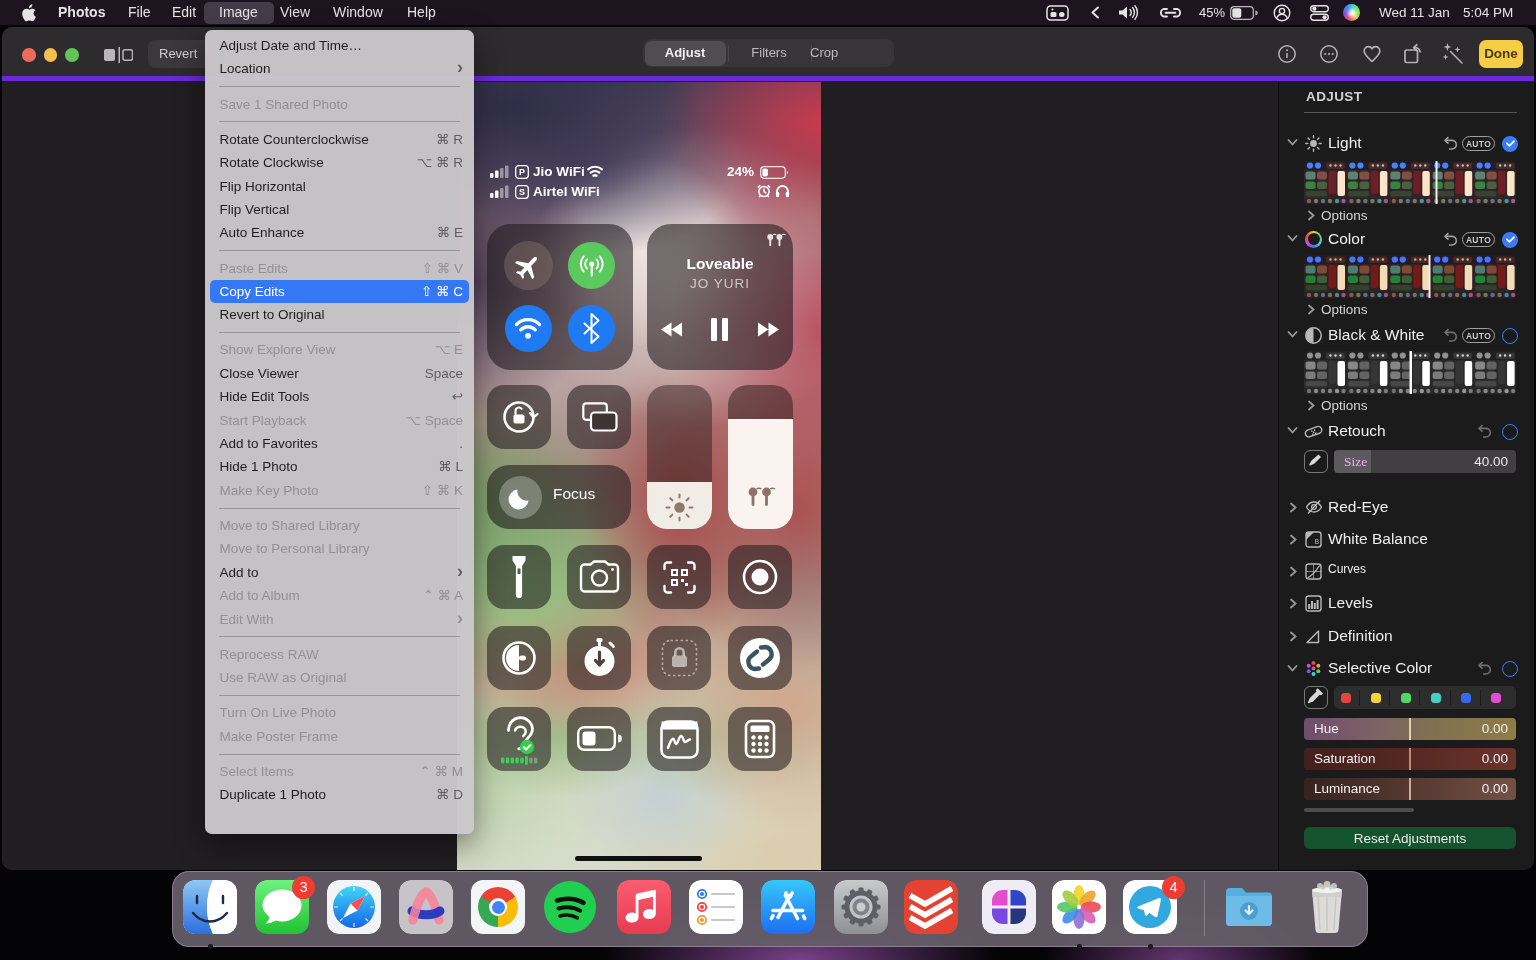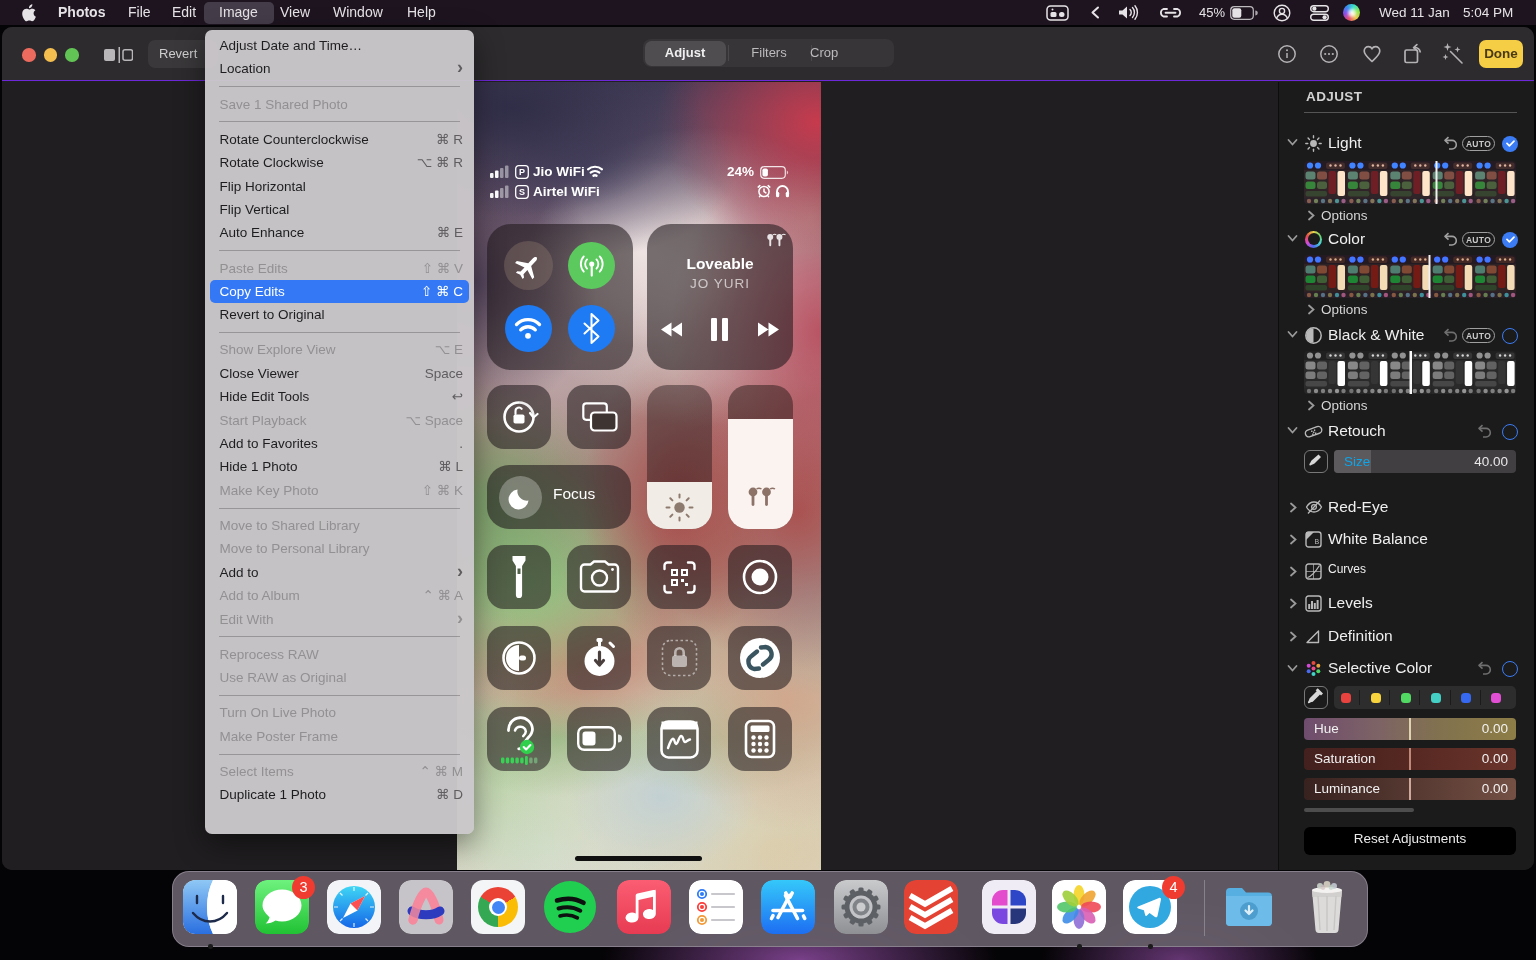--- a/index.html
+++ b/index.html
@@ -11,21 +11,21 @@
 #desk-glow1 { left:600px; top:890px; width:400px; height:70px; background:radial-gradient(ellipse at 50% 100%, rgba(150,80,170,.8), rgba(0,0,0,0) 70%); }
 #desk-glow2 { left:1040px; top:895px; width:280px; height:65px; background:radial-gradient(ellipse at 50% 100%, rgba(140,75,160,.7), rgba(0,0,0,0) 70%); }
 
 
 #menubar { left:0; top:0; width:1536px; height:25px; background:#1d141f; color:#e6e3e6; font-size:14px; }
 #menubar .mi { position:absolute; top:0; height:25px; line-height:25px; }
 #mb-hl { left:204px; top:1.5px; width:70px; height:22px; background:#453c49; border-radius:5px; }
 
 
 #window { left:2px; top:27px; width:1532px; height:843px; background:#211f21; border-radius:10px; overflow:hidden; }
-#titlebar { left:0; top:0; width:1532px; height:54px; background:#2d2b2d; border-bottom:1px solid #6d28d9; }
+#titlebar { left:0; top:0; width:1532px; height:54px; background:#2d2b2d; border-bottom:5px solid #6d28d9; }
 .tl { top:21px; width:13.5px; height:13.5px; border-radius:50%; }
 #viewer { left:0; top:55px; width:1276px; height:788px; background:#201e20; }
 #panel { left:1276px; top:55px; width:256px; height:788px; background:#1b1b1b; border-left:1px solid #0d0d0d; }
 
 
 #photo { left:455px; top:55px; width:364px; height:788px; overflow:hidden;
   background:
     radial-gradient(190px 110px at 55px 25px, rgba(46,44,70,.95), rgba(46,44,70,0) 100%),
     radial-gradient(150px 90px at 130px 85px, rgba(68,66,98,.75), rgba(68,66,98,0) 100%),
     radial-gradient(120px 140px at 20px 200px, rgba(74,60,86,.9), rgba(74,60,86,0) 100%),
@@ -530,21 +530,21 @@
           <path d="M2 4.4 h7 a4.3 4.3 0 0 1 0 8.6 h-3"></path>
         </svg>
       <div class="abs" style="left:223px; top:341.5px; width:16px; height:16px; border-radius:50%; border:1.5px solid #3b7cf5;"></div>
       <div class="abs" style="left:25px; top:368px; width:24px; height:23px; border:1px solid #787878; border-radius:6px;">
         <svg width="22" height="21" viewBox="0 0 22 21">
             <path d="M13.5 3.5 L16 6 L9.5 12.5 C9 13 7.5 13.3 6.8 13.8 C6 14.3 5.3 15 4.6 14.3 C3.9 13.6 4.6 12.9 5.1 12.1 C5.6 11.4 6 10 6.5 9.5 z" fill="#d8d8d8"></path>
           </svg>
       </div>
       <div class="abs" style="left:55px; top:368px; width:182px; height:23px; background:#423f42; border-radius:4px; overflow:hidden;">
         <div class="abs" style="left:0; top:0; width:37px; height:23px; background:#5d5a5d;"></div>
-        <span class="abs" style="left:10px; top:0; line-height:23px; font-size:13.5px; color:#0ea5e9;">Size</span>
+        <span class="abs" style="left:10px; top:0; line-height:23px; font-size:13.5px; color:#f0abfc;font-family:Liberation Serif, serif;">Size</span>
         <span class="abs" style="right:8px; top:0; line-height:23px; font-size:13.5px; color:#e8e8e8;">40.00</span>
       </div>
 
       <svg class="abs" style="left:10px; top:420px;" width="9" height="11" viewBox="0 0 9 11" fill="none" stroke="#9a9a9a" stroke-width="1.8" stroke-linecap="round">
           <path d="M2 1.5 l4.5 4 L2 9.5"></path>
         </svg>
       <svg class="abs" style="left:26px; top:417px;" width="18" height="16" viewBox="0 0 18 16" fill="none" stroke="#b9b9b9" stroke-width="1.3">
         <path d="M1.5 8 C3.5 4.5 6 3 9 3 C12 3 14.5 4.5 16.5 8 C14.5 11.5 12 13 9 13 C6 13 3.5 11.5 1.5 8z"></path>
           <circle cx="9" cy="8" r="2.4"></circle>
           <line x1="3" y1="14.5" x2="15" y2="1.5"></line>
@@ -641,21 +641,21 @@
         <span class="abs" style="left:10px; top:0; line-height:22px; font-size:13.5px; color:#f2f2f2;">Saturation</span>
         <span class="abs" style="right:8px; top:0; line-height:22px; font-size:13.5px; color:#f2f2f2;">0.00</span>
         <div class="abs" style="left:105px; top:0; width:2px; height:22px; background:#c08878;"></div>
       </div>
       <div class="abs" style="left:25px; top:696px; width:212px; height:22px; border-radius:4px; background:linear-gradient(90deg, #38221f 0%, #553831 50%, #745044 100%);">
         <span class="abs" style="left:10px; top:0; line-height:22px; font-size:13.5px; color:#f2f2f2;">Luminance</span>
         <span class="abs" style="right:8px; top:0; line-height:22px; font-size:13.5px; color:#f2f2f2;">0.00</span>
         <div class="abs" style="left:105px; top:0; width:2px; height:22px; background:#cfa89a;"></div>
       </div>
       <div class="abs" style="left:25px; top:726px; width:110px; height:4px; border-radius:2px; background:#4d4d4d;"></div>
-      <div class="abs" style="left:25px; top:745px; width:212px; height:28px; background:#000000; border-radius:6px; text-align:center; line-height:24px; font-size:13.5px; color:#ececec;">Reset Adjustments</div>
+      <div class="abs" style="left:25px; top:745px; width:212px; height:22px; background:#14532d; border-radius:6px; text-align:center; line-height:24px; font-size:13.5px; color:#ececec;">Reset Adjustments</div>
     </div>
   </div>
 
   <div class="abs" id="menubar">
     <div class="abs" id="mb-hl"></div>
     <svg class="abs" style="left:21px; top:4px;" width="15" height="18" viewBox="0 0 14 17" fill="#e6e3e6">
       <path d="M11.8 9 c0-2 1.63-3 1.7-3.05 c-.93-1.36-2.37-1.55-2.88-1.57 c-1.22-.12-2.39 .72-3.01 .72 c-.62 0-1.58-.7-2.6-.68 c-1.34 .02-2.57 .78-3.26 1.97 c-1.39 2.41-.35 5.98 1 7.93 c.66 .96 1.45 2.04 2.49 2 c1-.04 1.38-.65 2.59-.65 c1.2 0 1.55 .65 2.61 .63 c1.08-.02 1.76-.98 2.42-1.94 c.76-1.11 1.07-2.19 1.09-2.25 c-.02-.01-2.09-.8-2.15-3.11z"></path>
       <path d="M9.8 2.8 c.55-.67 .92-1.6 .82-2.53 c-.79 .03-1.75 .53-2.32 1.19 c-.51 .59-.96 1.54-.84 2.45 c.88 .07 1.79-.45 2.34-1.11z"></path>
     </svg>
     <span class="mi" style="left:58px; font-weight:bold;">Photos</span>

